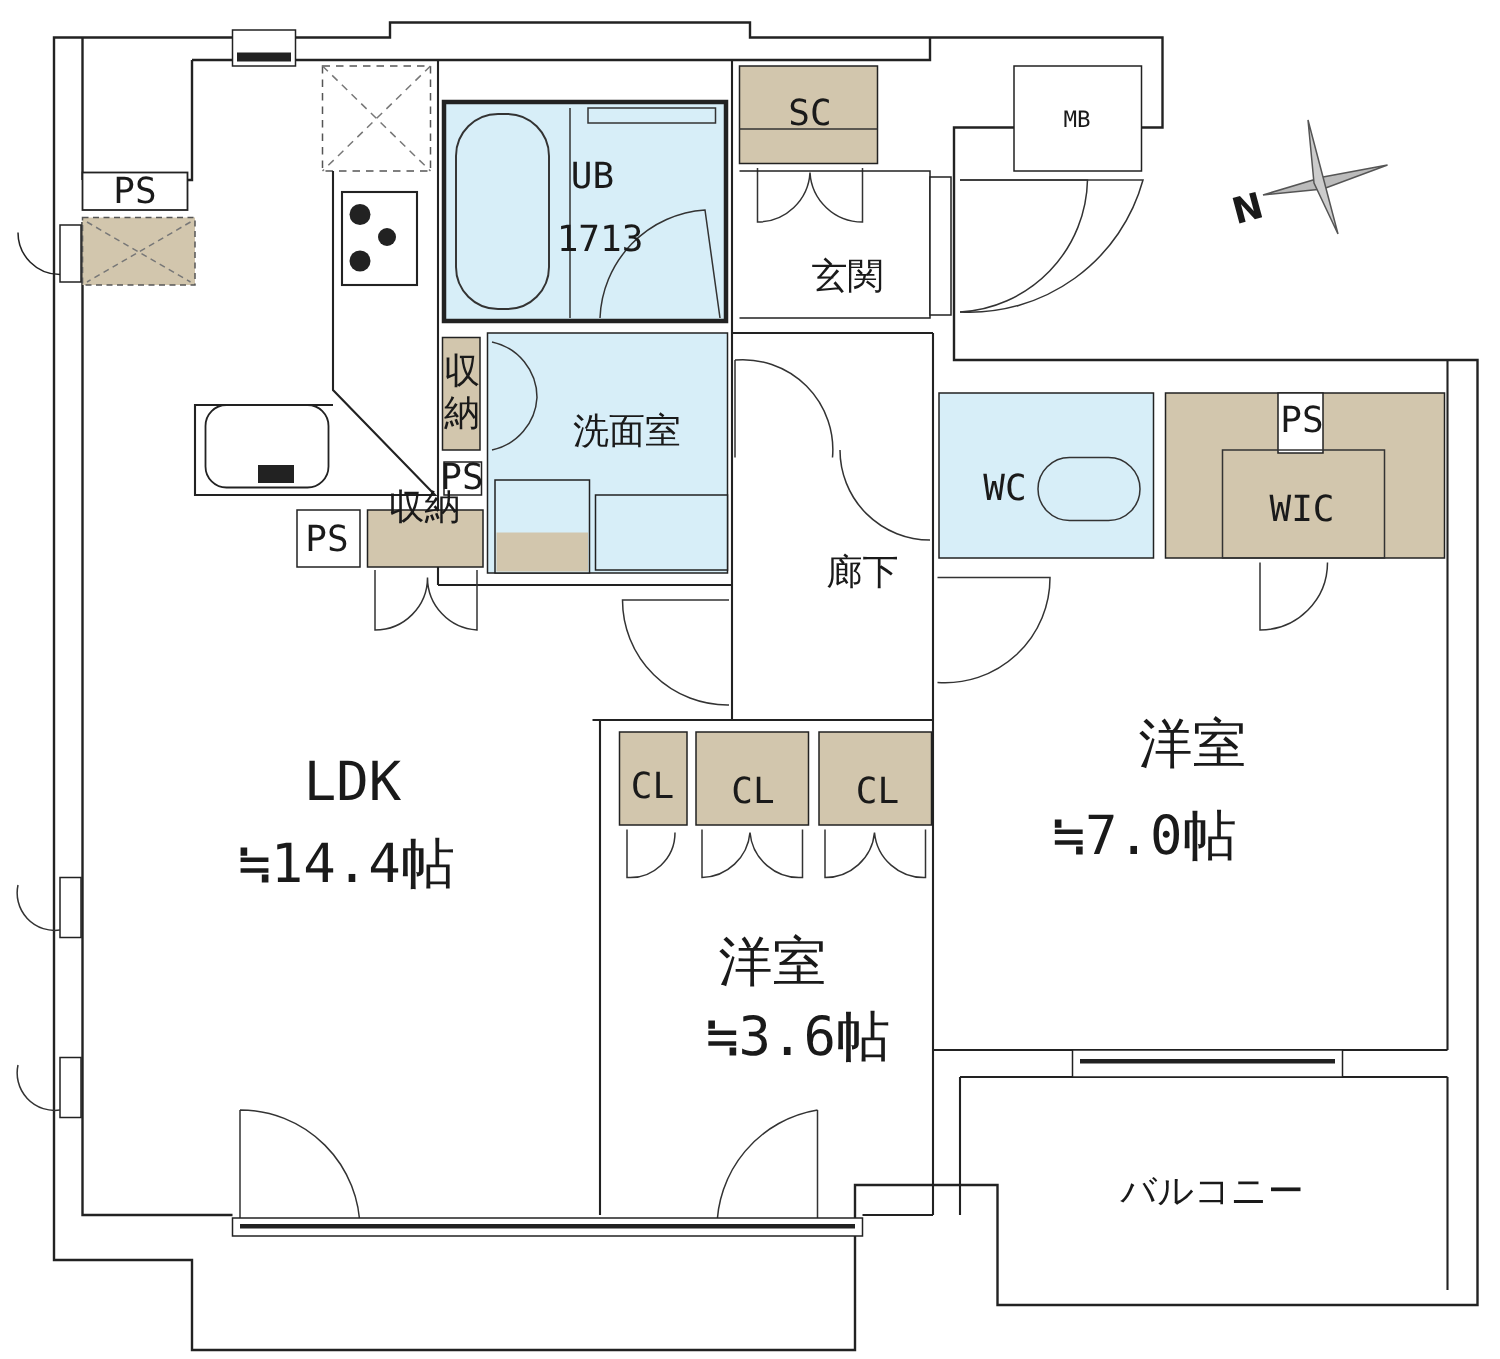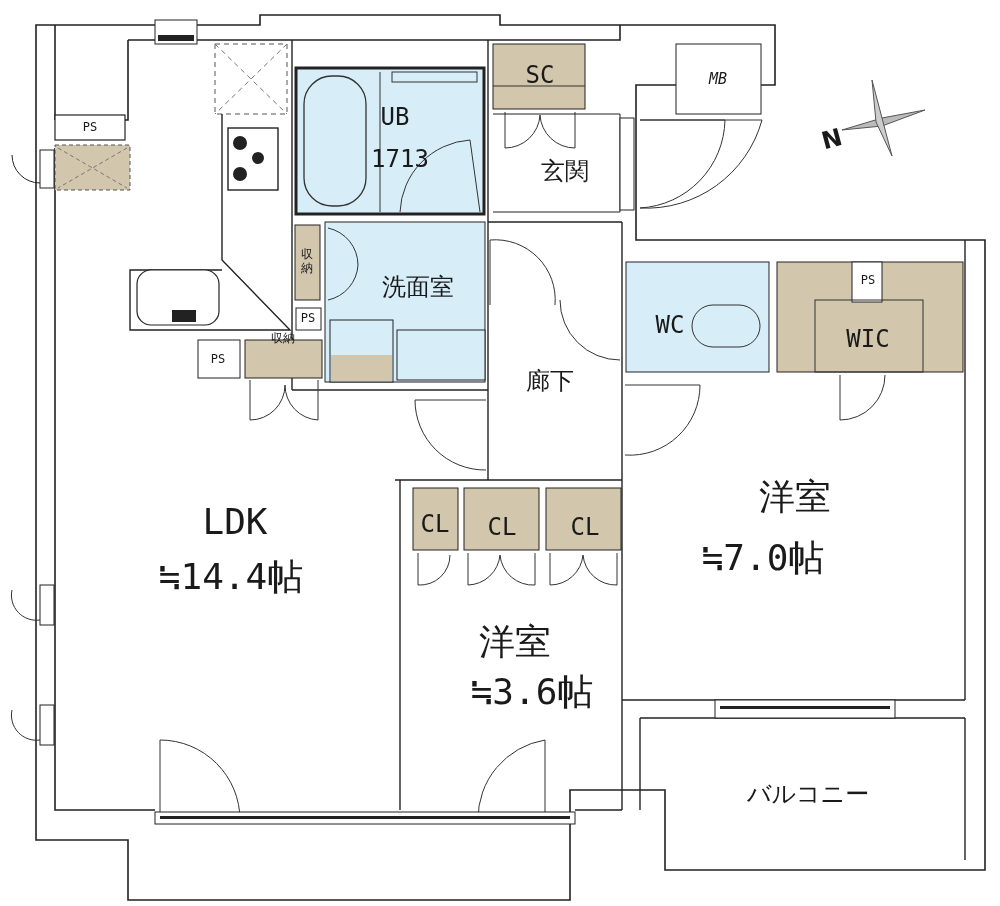--- a/index.html
+++ b/index.html
@@ -2,22 +2,22 @@
 <html><head>
 <meta charset="utf-8">
 <style>
   html,body{margin:0;padding:0;background:#ffffff;}
   body{width:1000px;height:906px;position:relative;overflow:hidden;font-family:"DejaVu Sans","Liberation Sans",sans-serif;}
   svg{position:absolute;left:0;top:0;}
   .lbl{position:absolute;color:#1a1a1a;white-space:nowrap;text-align:center;transform:translate(-50%,-50%);line-height:1.15;}
   .mono{font-family:"DejaVu Sans Mono","Liberation Mono",monospace;}
   .big{font-size:36px;}
   .mid{font-size:24px;}
-  .sm{font-size:12px;}
-  .xs{font-size:15px;font-style:italic;}
+  .sm{font-size:24px;}
+  .xs{font-size:15px;}
 </style>
 </head>
 <body>
 
 <svg width="1000" height="906" viewBox="0 0 1000 906">
   <g fill="none" stroke="#222" stroke-width="1.6">
 
     <path d="M36 25 H260 V15 H500 V25 H775 V85 H636 V240 H985 V870 H665 V790 H570 V900 H128 V840 H36 Z"></path>
 
     <path d="M55 148 V810 H155"></path>
@@ -133,29 +133,29 @@
     <path d="M-38 12 L2 0 L45 -8 L2 8 Z" fill="#bbb" stroke="#555"></path>
     <path d="M-8 -38 L2 0 L12 38 L-4 4 Z" fill="#ccc" stroke="#555"></path>
   </g>
 </svg>
 
 <div class="lbl sm mono" style="left:90px;top:128px">PS</div>
 <div class="lbl mid mono" style="left:395px;top:118px">UB</div>
 <div class="lbl mid mono" style="left:400px;top:160px">1713</div>
 <div class="lbl mid mono" style="left:540px;top:76px">SC</div>
 <div class="lbl xs mono" style="left:718px;top:80px">MB</div>
-<div class="lbl mid" style="left:565px;top:172px">玄関</div>
+<div class="lbl mid" style="left:565px;top:185px">玄関</div>
 <div class="lbl mid" style="left:832px;top:140px;transform:translate(-50%,-50%) rotate(-15deg);font-weight:bold">N</div>
 <div class="lbl sm" style="left:307px;top:262px;white-space:pre-line;width:22px">収
 納</div>
 <div class="lbl mid" style="left:418px;top:288px">洗面室</div>
 <div class="lbl sm mono" style="left:308px;top:319px">PS</div>
 <div class="lbl sm mono" style="left:218px;top:360px">PS</div>
 <div class="lbl sm" style="left:283px;top:339px">収納</div>
-<div class="lbl mid" style="left:550px;top:382px">廊下</div>
+<div class="lbl mid" style="left:575px;top:382px">廊下</div>
 <div class="lbl mid mono" style="left:670px;top:326px">WC</div>
 <div class="lbl sm mono" style="left:868px;top:281px">PS</div>
 <div class="lbl mid mono" style="left:868px;top:340px">WIC</div>
 <div class="lbl mid mono" style="left:435px;top:525px">CL</div>
 <div class="lbl mid mono" style="left:502px;top:528px">CL</div>
 <div class="lbl mid mono" style="left:585px;top:528px">CL</div>
 <div class="lbl big mono" style="left:235px;top:522px">LDK</div>
 <div class="lbl big mono" style="left:231px;top:577px">≒14.4帖</div>
 <div class="lbl big" style="left:795px;top:497px">洋室</div>
 <div class="lbl big mono" style="left:763px;top:558px">≒7.0帖</div>

